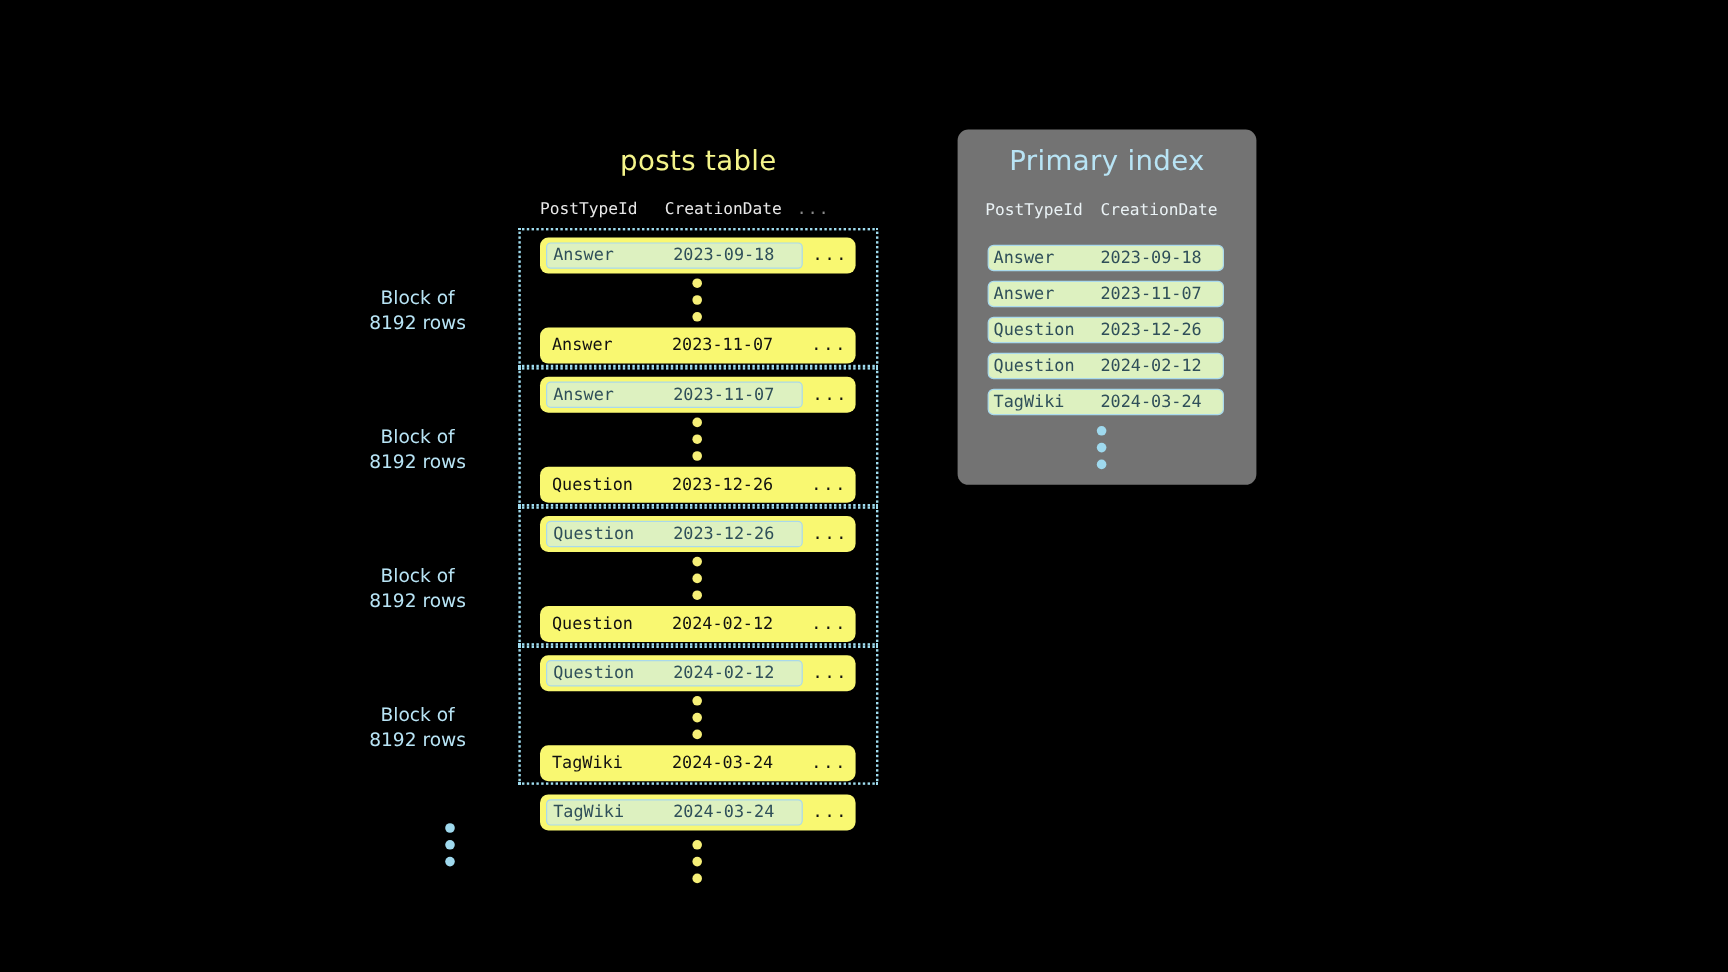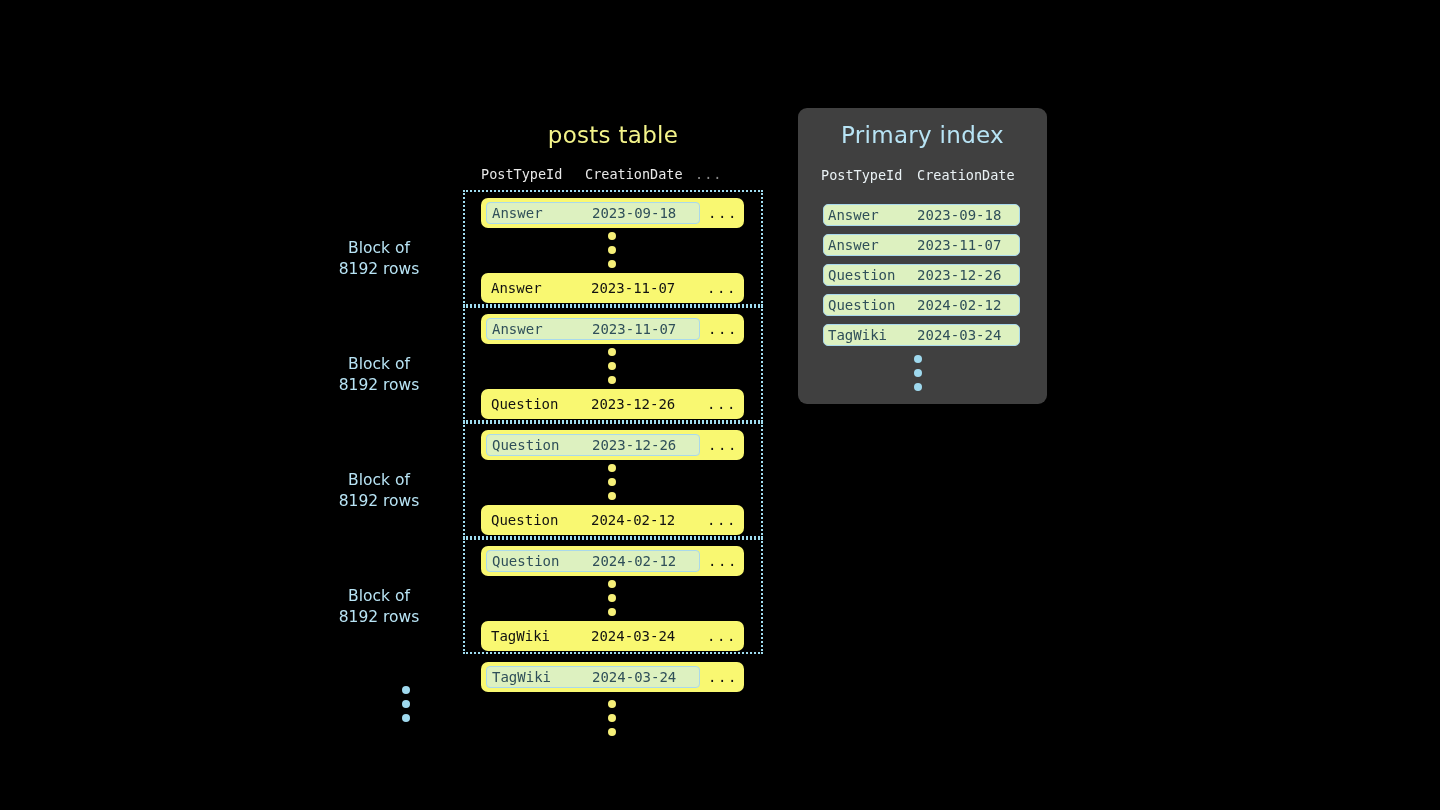--- a/index.html
+++ b/index.html
@@ -15,21 +15,20 @@
     font-family: "DejaVu Sans", sans-serif;
   }
 
   
   #posts-table {
     position: absolute;
     left: 0px;
     top: 0px;
     width: 800px;
     height: 810px;
-    margin-left: 31px;
   }
 
   .table-title {
     position: absolute;
     left: 432px;
     top: 122px;
     width: 300px;
     text-align: center;
     font-family: "DejaVu Sans", sans-serif;
     font-size: 23px;
@@ -127,21 +126,21 @@
   }
   .vdots.blue span { background: #9fd9ee; }
 
   
   #primary-index {
     position: absolute;
     left: 798px;
     top: 108px;
     width: 249px;
     height: 296px;
-    background: #404040;
+    background: #737373;
     border-radius: 9px;
   }
   .index-title {
     position: absolute;
     left: 0;
     top: 14px;
     width: 100%;
     text-align: center;
     font-family: "DejaVu Sans", sans-serif;
     font-size: 23px;

